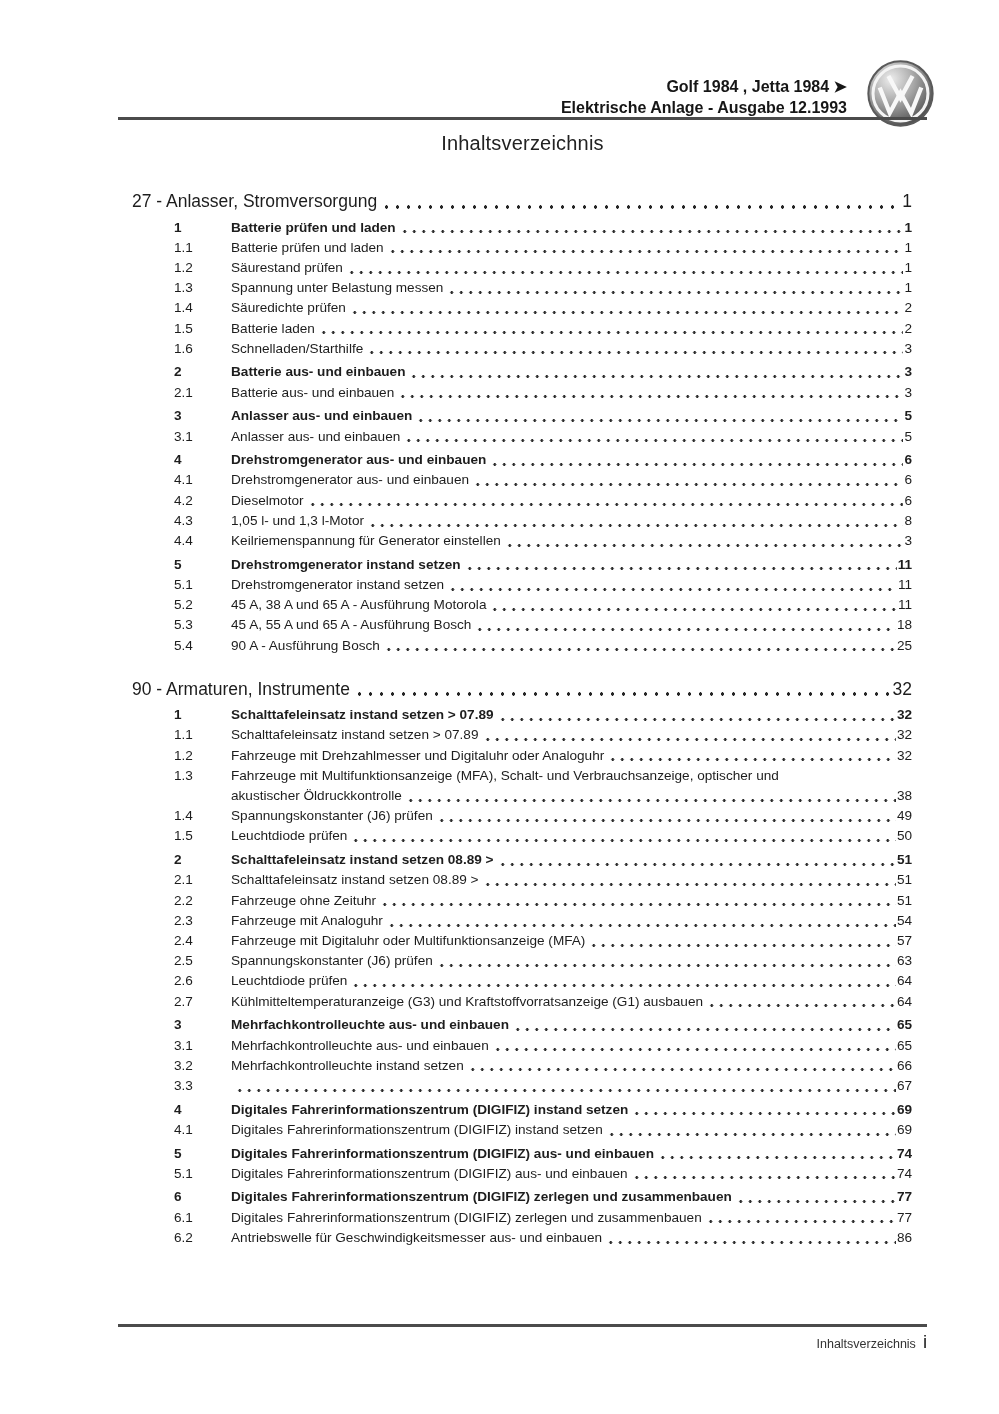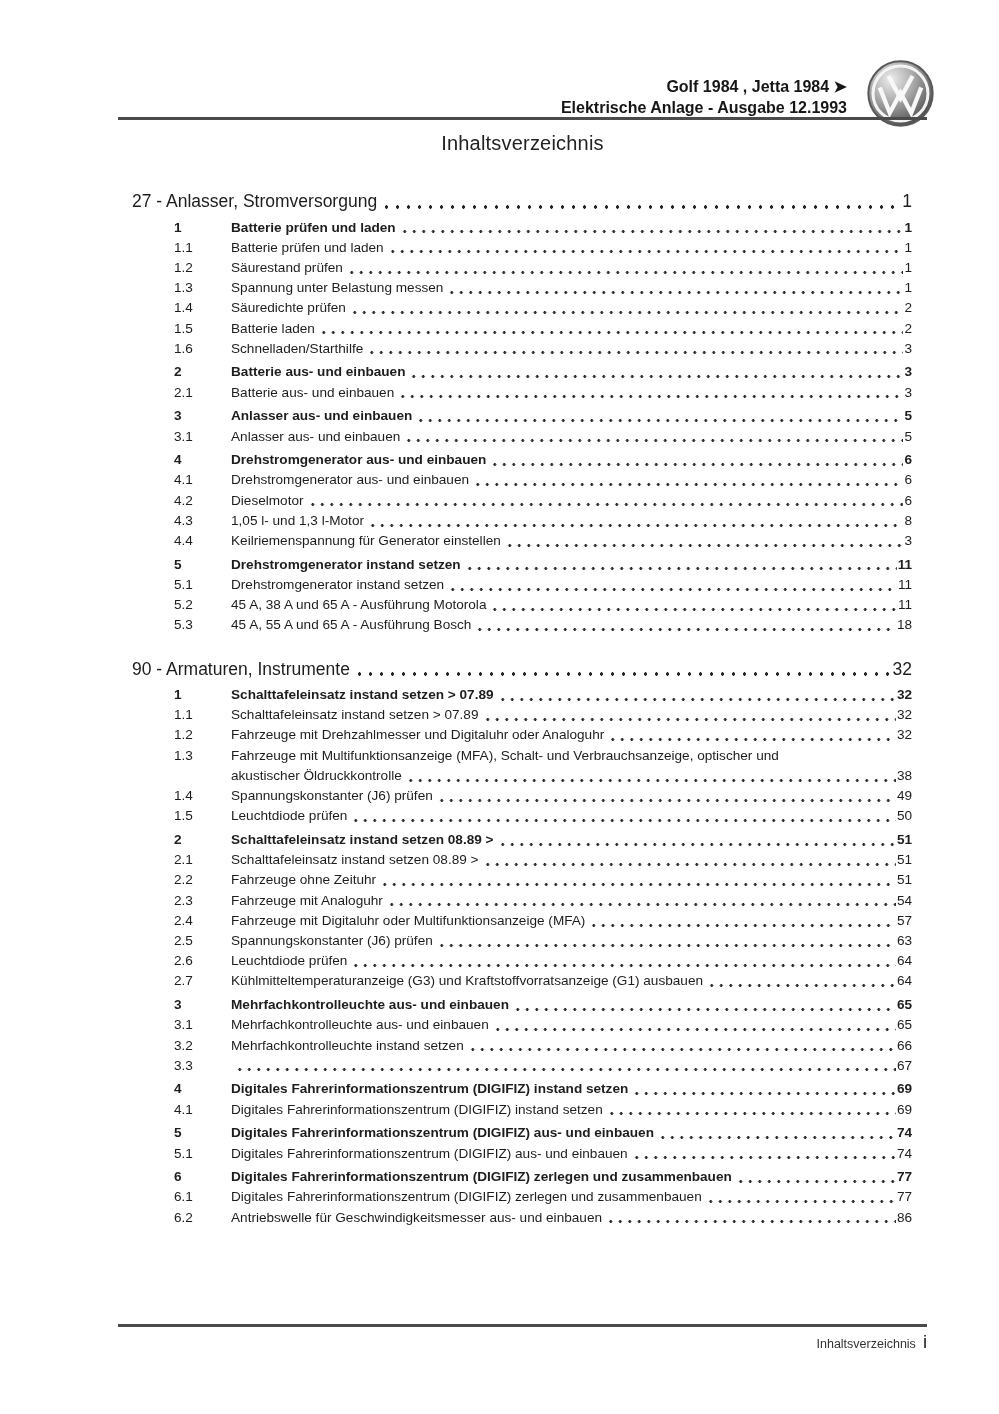--- a/index.html
+++ b/index.html
@@ -200,20 +200,26 @@
             <span class="entry-title">45 A, 38 A und 65 A - Ausführung Motorola</span>
             <span class="leader"></span>
             <span class="page-num">11</span>
           </div>
           <div class="entry-row">
             <span class="entry-num">5.3</span>
             <span class="entry-title">45 A, 55 A und 65 A - Ausführung Bosch</span>
             <span class="leader"></span>
             <span class="page-num">18</span>
           </div>
+          <div class="entry-row">
+            <span class="entry-num">5.4</span>
+            <span class="entry-title">90 A - Ausführung Bosch</span>
+            <span class="leader"></span>
+            <span class="page-num">25</span>
+          </div>
         </div>
       </div>
       <div class="chapter">
         <div class="chapter-heading">
           <span class="entry-title">90 - Armaturen, Instrumente</span>
           <span class="leader"></span>
           <span class="page-num">32</span>
         </div>
         <div class="entry-group">
           <div class="entry-row bold">

